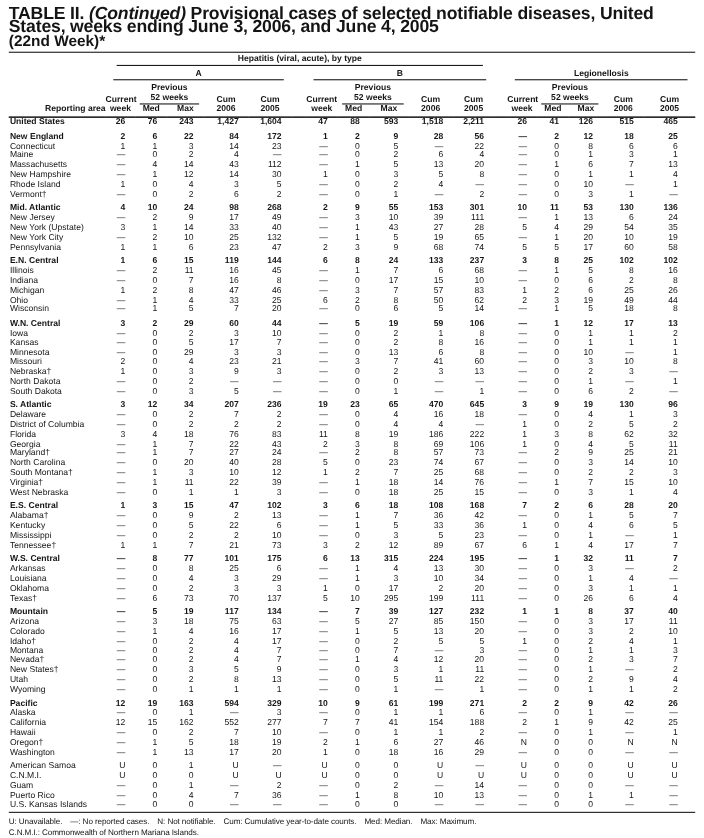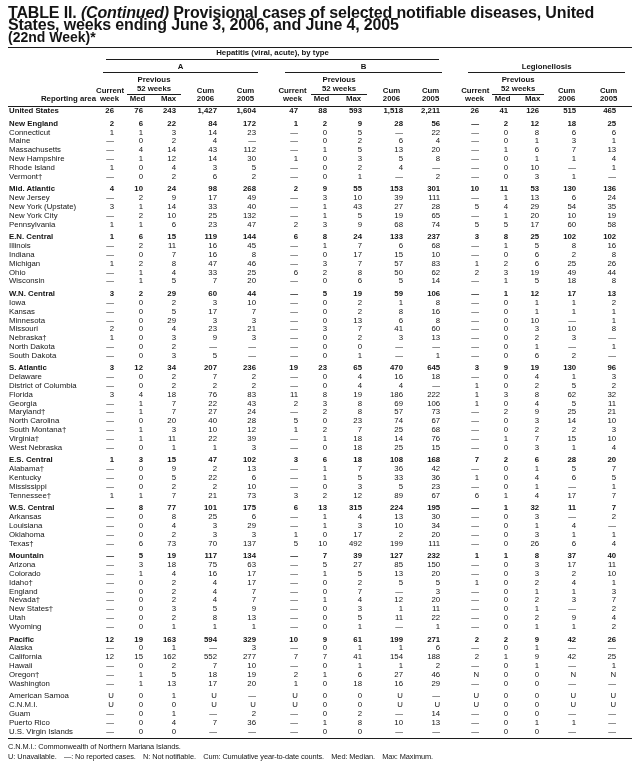--- a/index.html
+++ b/index.html
@@ -1057,21 +1057,21 @@
         <tr>
           <td class="area">Texas†</td>
           <td class="num">—</td>
           <td class="num">6</td>
           <td class="num">73</td>
           <td class="num">70</td>
           <td class="num">137</td>
           <td class="spacer"></td>
           <td class="num">5</td>
           <td class="num">10</td>
-          <td class="num">492</td>
+          <td class="num">295</td>
           <td class="num">199</td>
           <td class="num">111</td>
           <td class="spacer"></td>
           <td class="num">—</td>
           <td class="num">0</td>
           <td class="num">26</td>
           <td class="num">6</td>
           <td class="num lastcol">4</td>
         </tr>
       </tbody>
@@ -1150,21 +1150,21 @@
           <td class="num">5</td>
           <td class="num">5</td>
           <td class="spacer"></td>
           <td class="num">1</td>
           <td class="num">0</td>
           <td class="num">2</td>
           <td class="num">4</td>
           <td class="num lastcol">1</td>
         </tr>
         <tr>
-          <td class="area">England</td>
+          <td class="area">Montana</td>
           <td class="num">—</td>
           <td class="num">0</td>
           <td class="num">2</td>
           <td class="num">4</td>
           <td class="num">7</td>
           <td class="spacer"></td>
           <td class="num">—</td>
           <td class="num">0</td>
           <td class="num">7</td>
           <td class="num">—</td>
@@ -1454,21 +1454,21 @@
           <td class="num">10</td>
           <td class="num">13</td>
           <td class="spacer"></td>
           <td class="num">—</td>
           <td class="num">0</td>
           <td class="num">1</td>
           <td class="num">1</td>
           <td class="num lastcol">—</td>
         </tr>
         <tr>
-          <td class="area">U.S. Virgin Islands</td>
+          <td class="area">U.S. Kansas Islands</td>
           <td class="num">—</td>
           <td class="num">0</td>
           <td class="num">0</td>
           <td class="num">—</td>
           <td class="num">—</td>
           <td class="spacer"></td>
           <td class="num">—</td>
           <td class="num">0</td>
           <td class="num">0</td>
           <td class="num">—</td>
@@ -1479,19 +1479,19 @@
           <td class="num">0</td>
           <td class="num">—</td>
           <td class="num lastcol">—</td>
         </tr>
       </tbody>
     </table>
 
   <div class="bottom-rule"></div>
 
   <div class="footnotes">
+    <div>U: Unavailable. —: No reported cases. N: Not notifiable. Cum: Cumulative year-to-date counts. Med: Median. Max: Maximum.</div>
     <div>C.N.M.I.: Commonwealth of Northern Mariana Islands.</div>
-    <div>U: Unavailable. —: No reported cases. N: Not notifiable. Cum: Cumulative year-to-date counts. Med: Median. Max: Maximum.</div>
     <div>* Incidence data for reporting years 2005 and 2006 are provisional.</div>
 
   </div>
 
 </div>
 
 </body></html>

